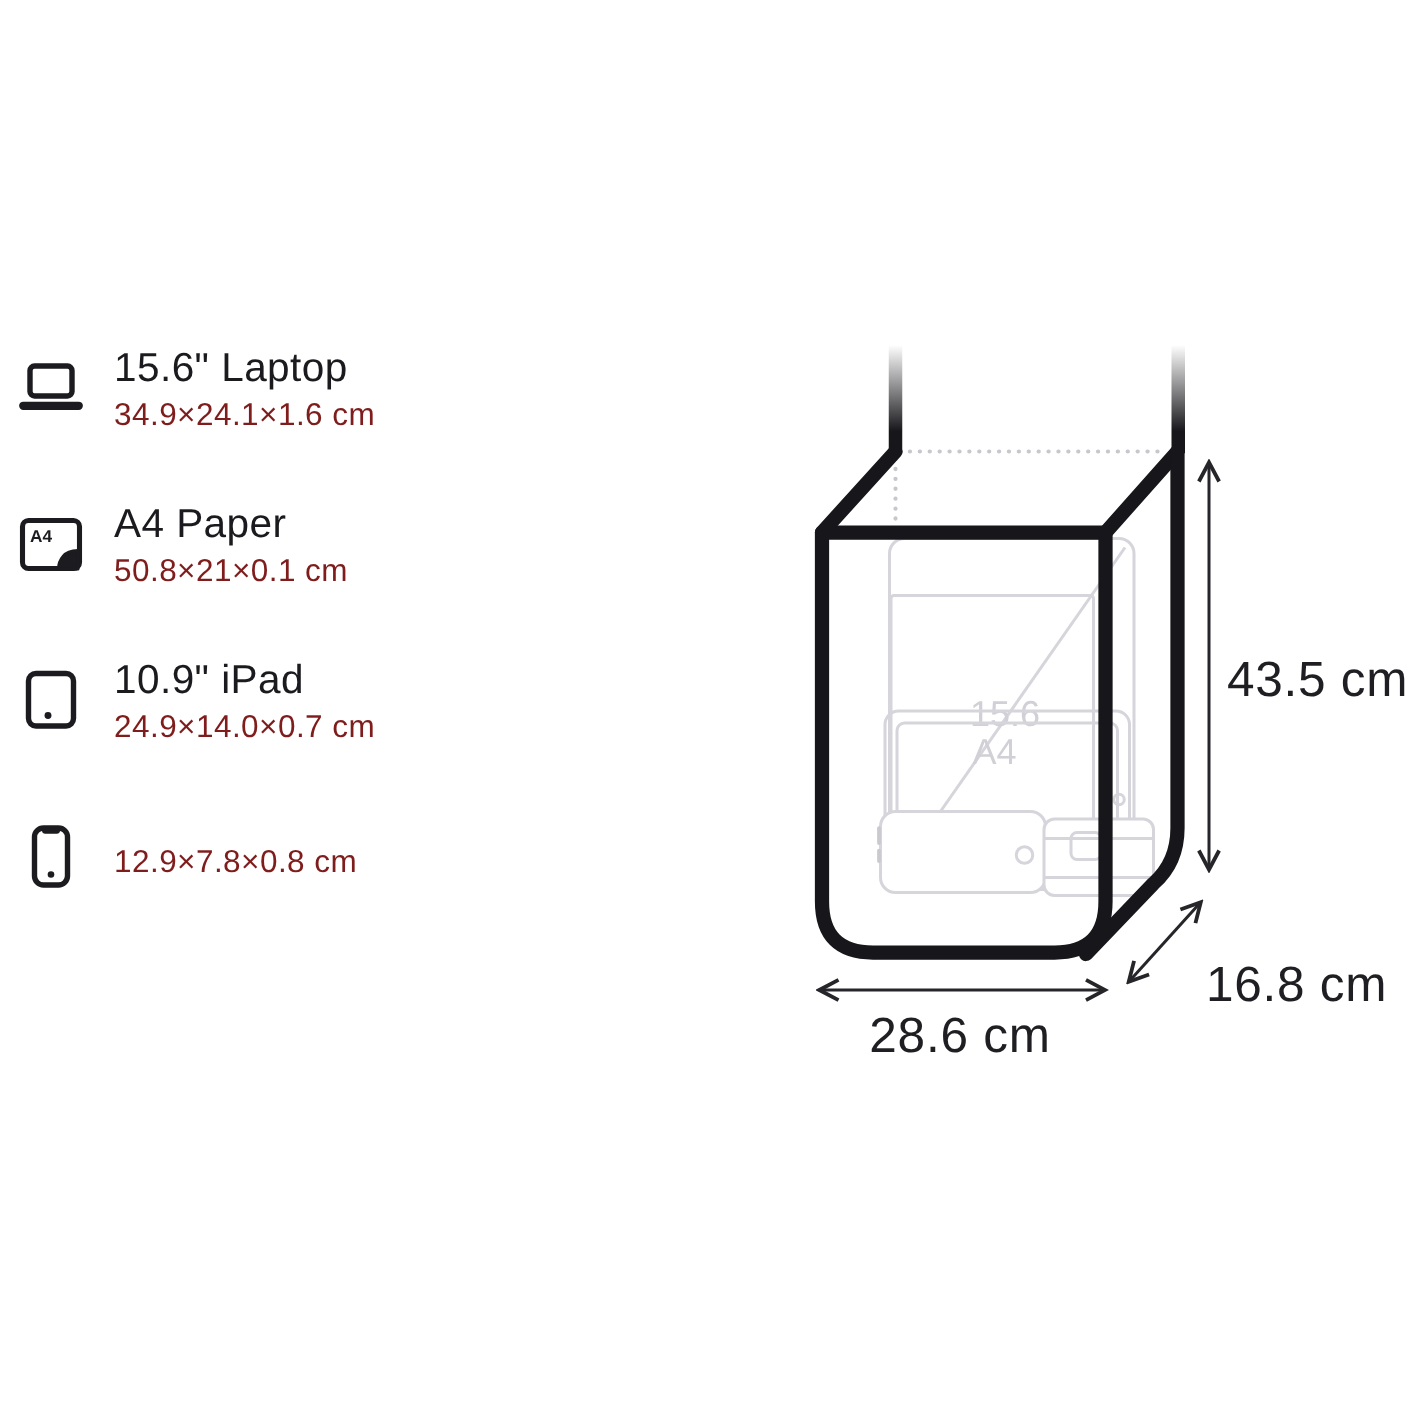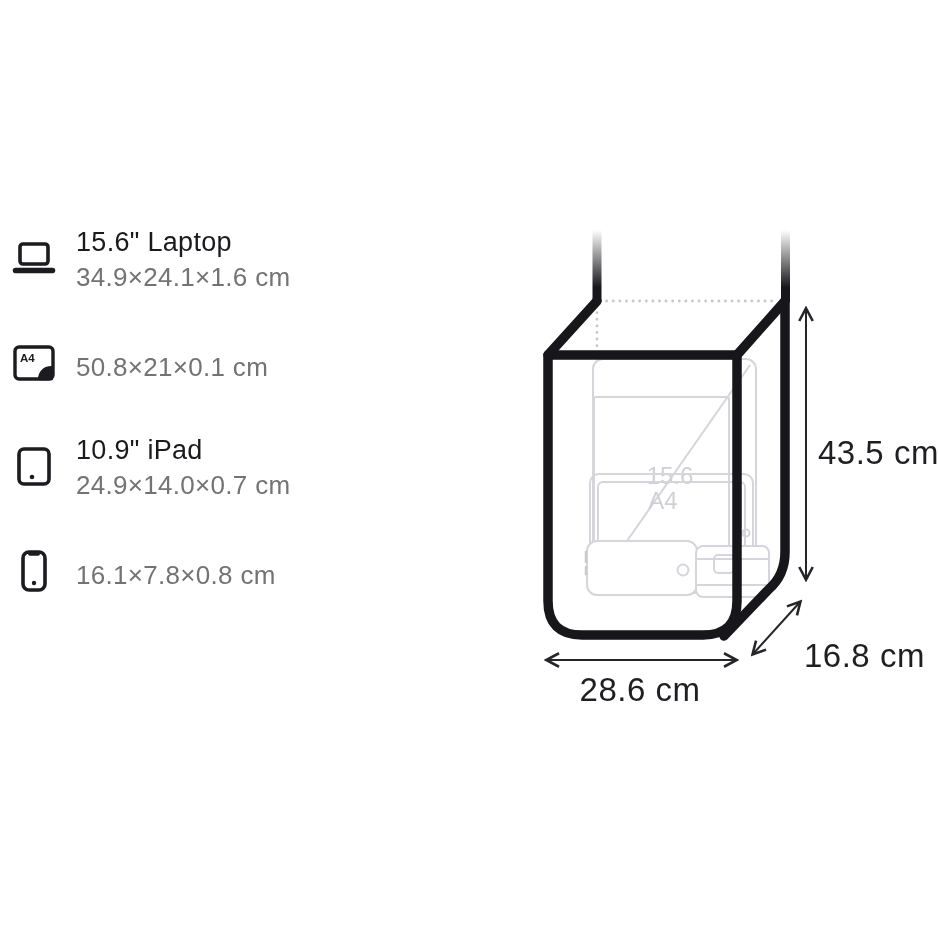--- a/index.html
+++ b/index.html
@@ -5,21 +5,21 @@
   html,body { margin:0; padding:0; }
   body {
     width:938px; height:938px; position:relative; background:#ffffff;
     font-family:"Liberation Sans", sans-serif; overflow:hidden;
   }
   .comparison-list { position:absolute; left:12px; top:207px; }
   .item { display:flex; align-items:center; height:104px; }
   .icon-box { width:50px; margin-right:14px; display:flex; justify-content:flex-start; align-items:center; }
   .icon-box svg { display:block; }
   .title { font-size:27px; color:#1b1b1f; letter-spacing:0.3px; line-height:1.05; }
-  .dims  { font-size:26px; color:#737373; letter-spacing:0.3px; margin-top:7px; line-height:1; }
+  .dims  { font-size:21px; color:#7f1d1d; letter-spacing:0.3px; margin-top:7px; line-height:1; }
 
   .diagram { position:absolute; left:0; top:0; margin:0; width:938px; height:938px; }
   .diagram svg { display:block; width:938px; height:938px; }
 
   .bag-stroke { stroke:#17171b; stroke-width:9.5; fill:none; stroke-linecap:round; stroke-linejoin:round; }
   .dotted { stroke:#c7c7cd; stroke-width:2.8; fill:none; stroke-linecap:round; stroke-dasharray:0.1 6.5; }
   .ghost { stroke:#d5d5db; stroke-width:2; fill:none; }
   .ghost-white { stroke:#d5d5db; stroke-width:2; fill:#ffffff; }
   .ghost-tick { stroke:#c9c9cf; stroke-width:2.5; stroke-linecap:round; }
   .dim-line { stroke:#26262a; stroke-width:2; fill:none; }
@@ -50,20 +50,21 @@
 
     <div class="item">
       <span class="icon-box">
         <svg width="44" height="38" viewBox="0 0 44 38">
           <rect class="ic" x="3" y="3" width="38" height="32" rx="4" stroke-width="3.4"></rect>
           <text x="8" y="17.5" font-size="11.5" font-weight="bold" fill="#1b1b20">A4</text>
           <path d="M27,35.3 L40,35.3 L40,23 Q33,23 30,27 Q27,30.5 27,35.3 Z" fill="#1b1b20" stroke="#1b1b20" stroke-width="2" stroke-linejoin="round"></path>
         </svg>
       </span>
       <div class="titles">
+        <div class="title">A4 Paper</div>
         <div class="dims">50.8×21×0.1 cm</div>
       </div>
     </div>
 
     <div class="item">
       <span class="icon-box">
         <svg width="44" height="44" viewBox="0 0 44 44">
           <rect class="ic" x="7" y="4" width="30" height="35" rx="5" stroke-width="3.6"></rect>
           <circle cx="20" cy="32" r="2.3" fill="#1b1b20"></circle>
         </svg>
@@ -76,21 +77,21 @@
 
     <div class="item">
       <span class="icon-box">
         <svg width="44" height="44" viewBox="0 0 44 44">
           <rect class="ic" x="11" y="3" width="22" height="38" rx="6" stroke-width="3.6"></rect>
           <rect x="16" y="2.6" width="12" height="4.2" rx="2.1" fill="#1b1b20"></rect>
           <circle cx="22" cy="34" r="2.2" fill="#1b1b20"></circle>
         </svg>
       </span>
       <div class="titles">
-        <div class="dims">16.1×7.8×0.8 cm</div>
+        <div class="dims">12.9×7.8×0.8 cm</div>
       </div>
     </div>
 
 
   </section>
 
   <figure class="diagram">
     <svg viewBox="0 0 938 938">
       <defs>
         <linearGradient id="strapFade" x1="0" y1="0" x2="0" y2="1">

